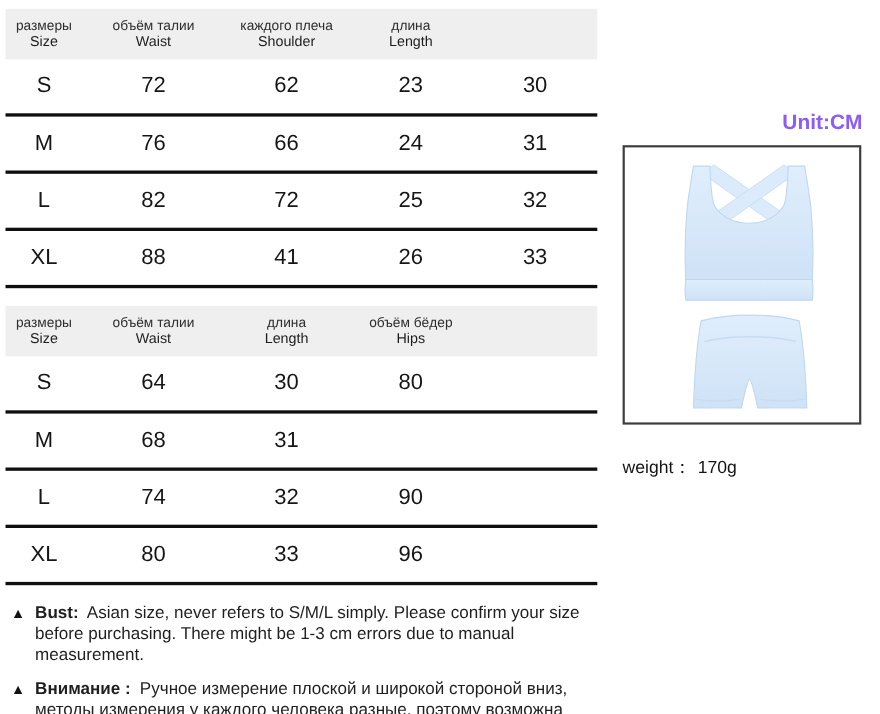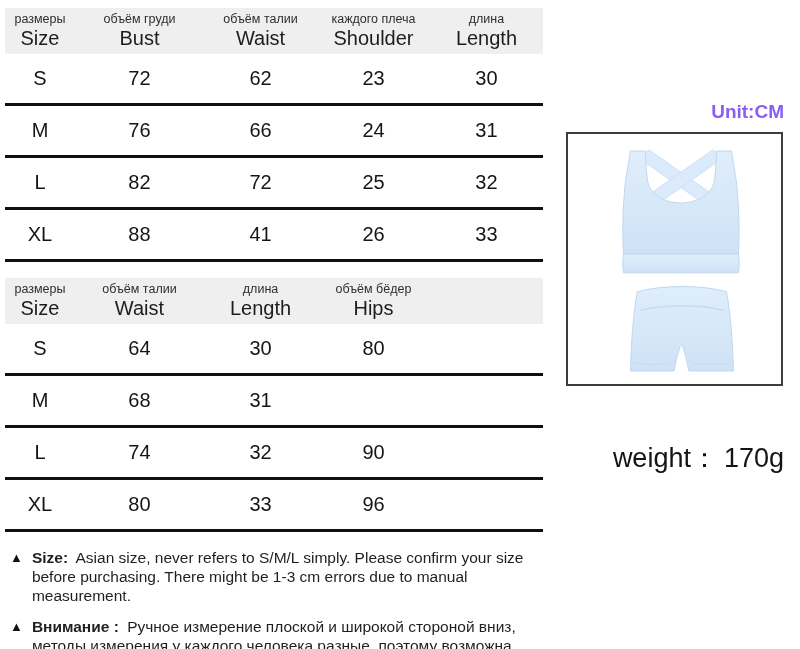--- a/index.html
+++ b/index.html
@@ -14,39 +14,39 @@
   .size-table { position:absolute; left:5px; width:538px; }
   #table-top   { top:8px; }
   #table-bottom{ top:278px; }
   .grid5 { display:grid; grid-template-columns:13% 24% 21% 21% 21%; }
   .thead {
     background:var(--header-bg, #efefef);
     height:46px; align-items:center;
   }
   .hcell { text-align:center; line-height:1.15; }
   .hru { font-size:12.5px; color:#2e2e2e; }
-  .hen { font-size:20px; color:#1d1d1d; margin-top:1px; }
+  .hen { font-size:13px; color:#1d1d1d; margin-top:1px; }
   .trow {
     height:52px; align-items:center;
     border-bottom:3px solid var(--row-line, #0f0f0f);
   }
   .tcell { text-align:center; font-size:20px; color:#151515; }
   
   .unit-label {
     position:absolute; left:566px; top:101px; width:218px;
     text-align:right; font-size:19px; font-weight:600; color:#8b5cf6;
   }
   .product-box {
     position:absolute; left:566px; top:132px; width:217px; height:254px;
     border:2px solid var(--box-border, #3d3d3d); background:#fff;
   }
   .product-box svg { display:block; width:100%; height:100%; }
   .weight-line {
-    position:absolute; left:566px; top:440px; width:218px;
-    text-align:right; font-size:27px; color:#141414;
+    position:absolute; left:566px; top:415px; width:218px;
+    text-align:left; font-size:16px; color:#141414;
   }
   .weight-line .wv { margin-left:6px; }
   
   .notes { position:absolute; left:10px; top:548px; width:548px; }
   .note { display:flex; margin-bottom:11px; }
   .tri { font-size:13px; color:#111; margin:2px 9px 0 0; flex:0 0 auto; }
   .note-p { font-size:15.5px; line-height:1.24; color:#1f1f1f; width:512px; }
   .note-label { font-weight:bold; margin-right:4px; }
 </style>
 </head>
@@ -54,24 +54,20 @@
 
 <div class="sheet">
 
   <div class="size-table" id="table-top">
     <div class="thead grid5">
         <div class="hcell">
           <div class="hru">размеры</div>
           <div class="hen">Size</div>
         </div>
         <div class="hcell">
-          <div class="hru">объём груди</div>
-          <div class="hen">Bust</div>
-        </div>
-        <div class="hcell">
           <div class="hru">объём талии</div>
           <div class="hen">Waist</div>
         </div>
         <div class="hcell">
           <div class="hru">каждого плеча</div>
           <div class="hen">Shoulder</div>
         </div>
         <div class="hcell">
           <div class="hru">длина</div>
           <div class="hen">Length</div>
@@ -194,21 +190,21 @@
     </svg>
   </div>
 
   <div class="weight-line">
     <span>weight：</span><span class="wv">170g</span>
   </div>
 
   <div class="notes" id="notes">
       <div class="note">
         <span class="tri">▲</span>
-        <p class="note-p"><span class="note-label">Size:</span> Asian size, never refers to S/M/L simply. Please confirm your size before purchasing. There might be 1-3 cm errors due to manual measurement.</p>
+        <p class="note-p"><span class="note-label">Bust:</span> Asian size, never refers to S/M/L simply. Please confirm your size before purchasing. There might be 1-3 cm errors due to manual measurement.</p>
       </div>
       <div class="note">
         <span class="tri">▲</span>
         <p class="note-p"><span class="note-label">Внимание :</span> Ручное измерение плоской и широкой стороной вниз, методы измерения у каждого человека разные, поэтому возможна неточность в 1-3 см</p>
       </div>
     </div>
 
 </div>
 
 </body></html>

